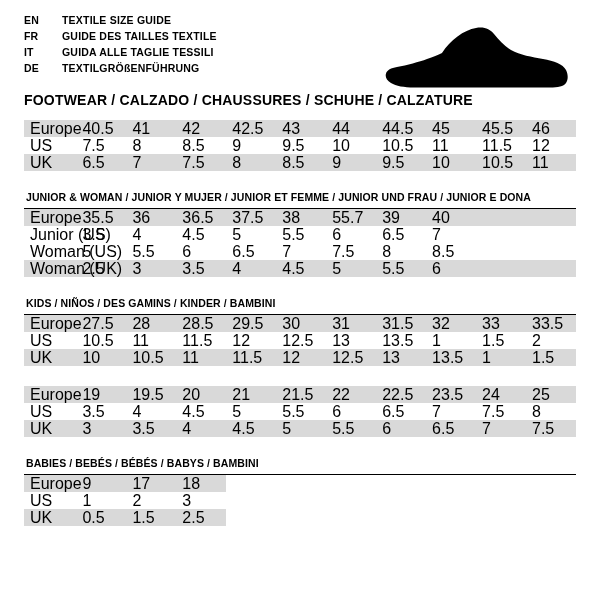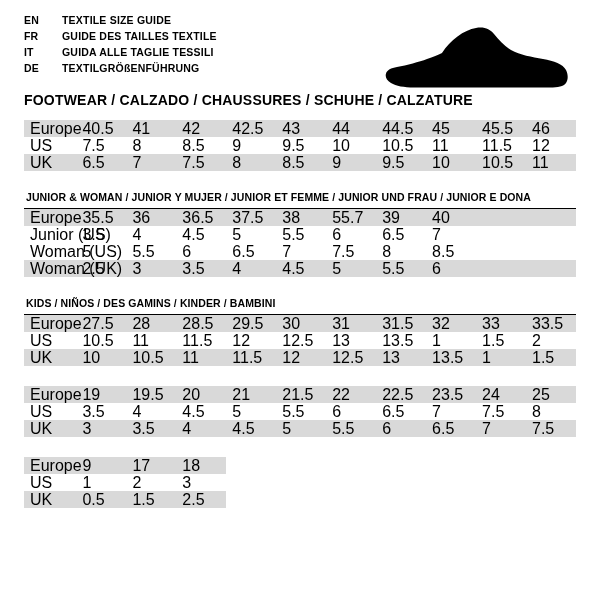--- a/index.html
+++ b/index.html
@@ -373,20 +373,21 @@
           <td>6</td>
           <td>6.5</td>
           <td>7</td>
           <td>7.5</td>
         </tr>
       </tbody>
     </table>
   </div>
 
   <div class="section babies">
+    <div class="section-title">BABIES / BEBÉS / BÉBÉS / BABYS / BAMBINI</div>
     <table class="size">
       <colgroup>
         <col style="width:9.5%">
           <col style="width:9.05%">
           <col style="width:9.05%">
           <col style="width:9.05%">
           <col style="width:9.05%">
           <col style="width:9.05%">
           <col style="width:9.05%">
           <col style="width:9.05%">

